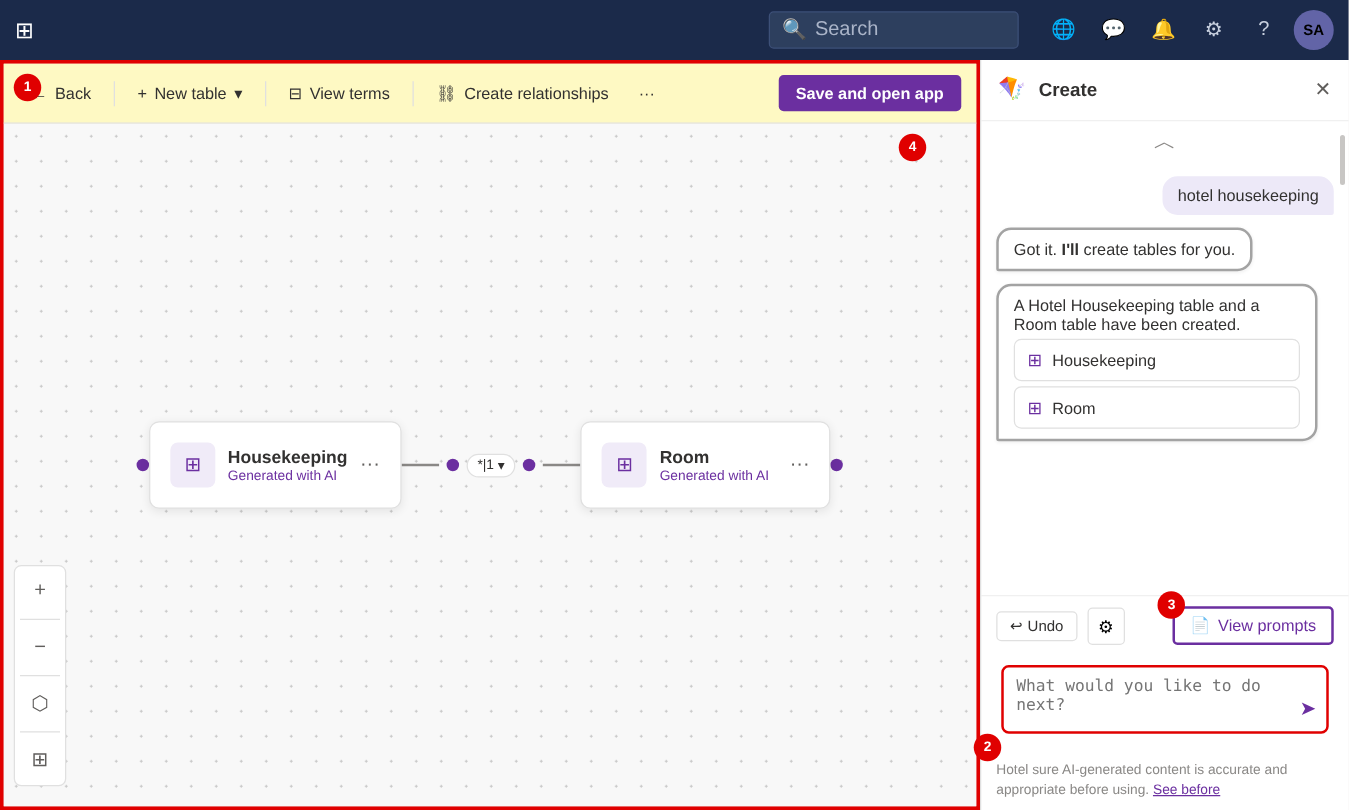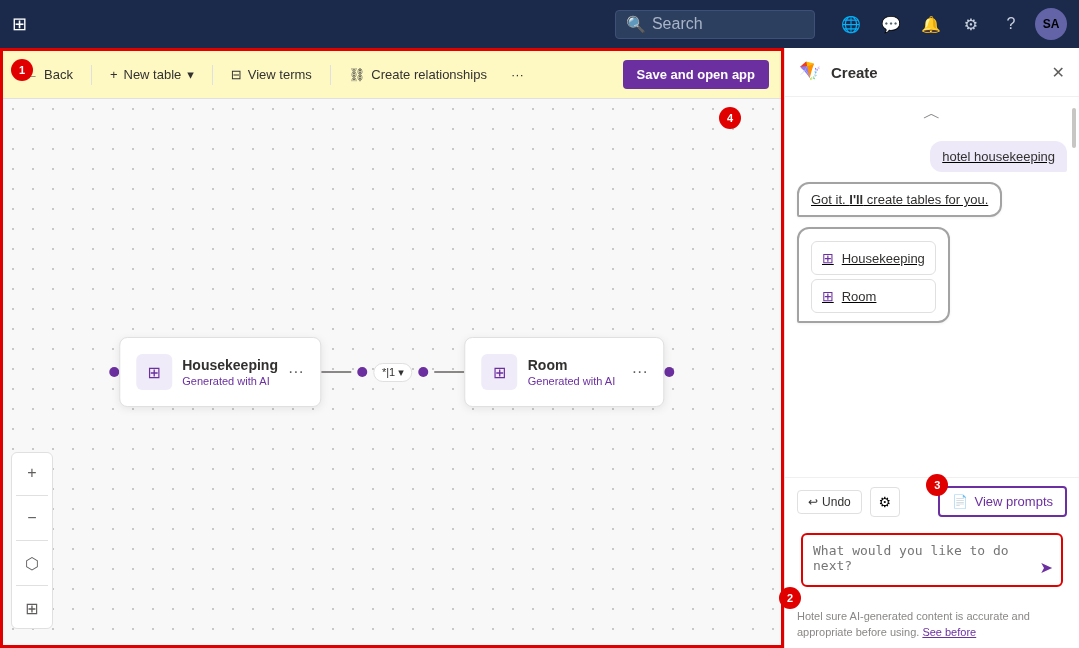--- a/index.html
+++ b/index.html
@@ -239,21 +239,20 @@
     .copilot-title { font-size: 15px; font-weight: 600; color: #323130; flex: 1; }
     .copilot-close { font-size: 16px; color: #605e5c; cursor: pointer; }
 
     .copilot-messages {
       flex: 1;
       overflow-y: auto;
       padding: 12px;
       display: flex;
       flex-direction: column;
       gap: 10px;
-      text-decoration: underline;
     }
     .copilot-scroll-up {
       text-align: center;
       color: #8a8886;
       font-size: 18px;
       padding: 4px;
     }
     .chat-bubble-user {
       align-self: flex-end;
       background: #ede9f8;
@@ -522,20 +521,21 @@
 
       <div class="chat-bubble-user">
         <span>hotel housekeeping</span>
       </div>
 
       <div class="chat-bubble-bot">
         <span>Got it. <em>I'll</em> create tables for you.</span>
       </div>
 
       <div class="chat-bubble-bot">
+        <span>A Hotel Housekeeping table and a Room table have been created.</span>
         <div class="table-chip">
           <span class="table-chip-icon">⊞</span>
           <span>Housekeeping</span>
         </div>
         <div class="table-chip">
           <span class="table-chip-icon">⊞</span>
           <span>Room</span>
         </div>
       </div>
     </div>

